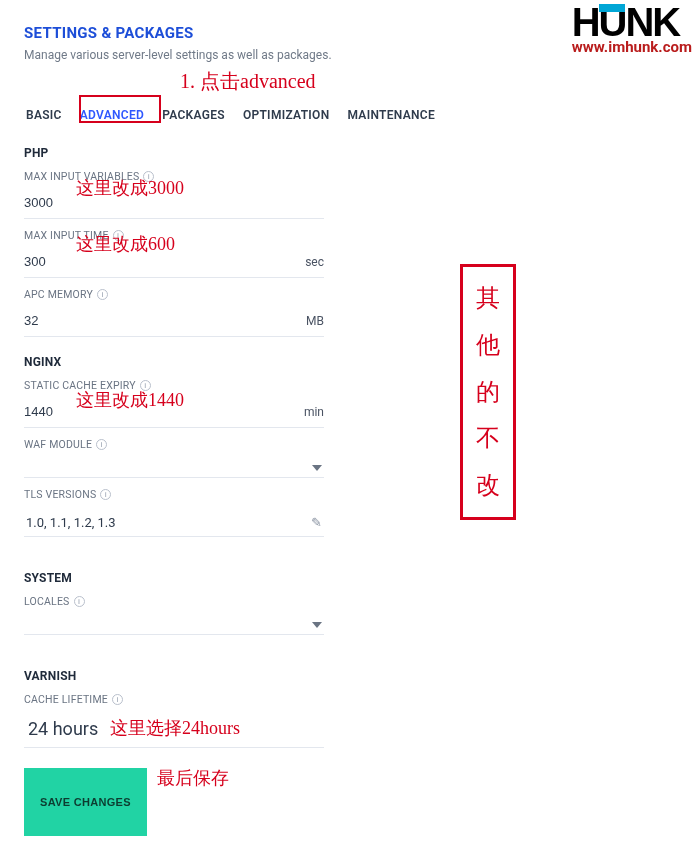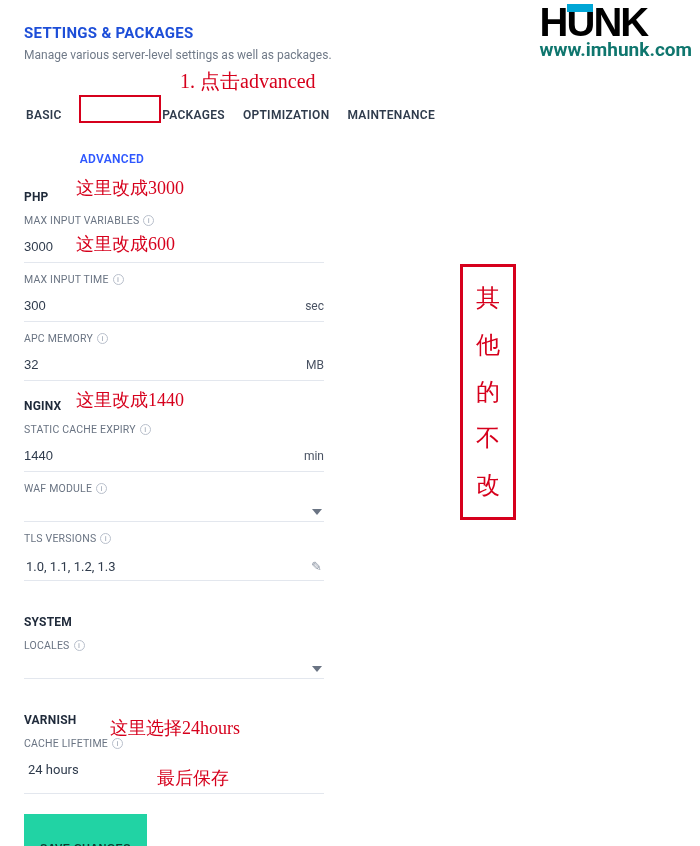--- a/index.html
+++ b/index.html
@@ -20,21 +20,21 @@
     letter-spacing: 0.3px;
     margin-bottom: 6px;
   }
   .subtext { color: #707a88; font-size: 12px; }
 
   .tabs {
     display: flex; gap: 14px; margin-top: 40px; margin-bottom: 18px;
     font-size: 12px; font-weight: 600; color: #2f3b4c; letter-spacing: 0.3px;
   }
   .tab { padding: 6px 2px; cursor: pointer; }
-  .tab.active { color: #2f58ff; margin-top: 44px; }
+  .tab.active { color: #2f58ff; }
 
   .section-title {
     font-weight: 700; font-size: 12px; color: #1f2a3a;
     margin-top: 18px; margin-bottom: 6px; letter-spacing: 0.2px;
   }
   .field-label {
     font-size: 10.5px; color: #6a7483; letter-spacing: 0.2px;
     margin-top: 10px; margin-bottom: 4px;
     display: flex; align-items: center; gap: 4px;
   }
@@ -62,21 +62,21 @@
     cursor: pointer;
   }
   .caret-down {
     width: 0; height: 0; border-left: 5px solid transparent;
     border-right: 5px solid transparent; border-top: 6px solid #6a7483;
   }
   .pencil { color: #8a93a2; font-size: 13px; }
 
   .select-box {
     max-width: 300px; border-bottom: 1px solid #e3e7ee;
-    padding: 8px 4px 16px 4px; font-size: 13px; color: #2f3b4c;
+    padding: 8px 4px 8px 4px; font-size: 18px; color: #2f3b4c;
     display: flex; justify-content: space-between; align-items: center;
     cursor: pointer;
   }
 
   .save-btn {
     margin-top: 20px; background: #21d3a4; border: none; color: #0d3c30;
     font-weight: 700; font-size: 11px; letter-spacing: 0.3px;
     padding: 28px 16px; cursor: pointer;
   }
 
@@ -105,21 +105,21 @@
   .logo { position: absolute; top: 4px; right: 8px; text-align: right; }
   .logo-mark {
     font-family: Arial, Helvetica, sans-serif; font-weight: 900;
     font-size: 40px; letter-spacing: -2px; color: #000; line-height: 0.9;
     display: flex; align-items: flex-start;
   }
   .logo-mark .u-wrap { position: relative; display: inline-block; }
   .logo-mark .u-top {
     position: absolute; top: 0; left: 0; right: 0; height: 8px; background: #00a6d6;
   }
-  .logo-url { color: #0f766e; font-size: 19px; font-weight: 700; margin-top: -2px; }
+  .logo-url { color: #b91c1c; font-size: 15px; font-weight: 700; margin-top: -2px; }
 </style>
 </head>
 <body>
 
 <div class="page">
 
   <div class="heading">SETTINGS &amp; PACKAGES</div>
   <div class="subtext">Manage various server-level settings as well as packages.</div>
 
   <div class="tabs">

